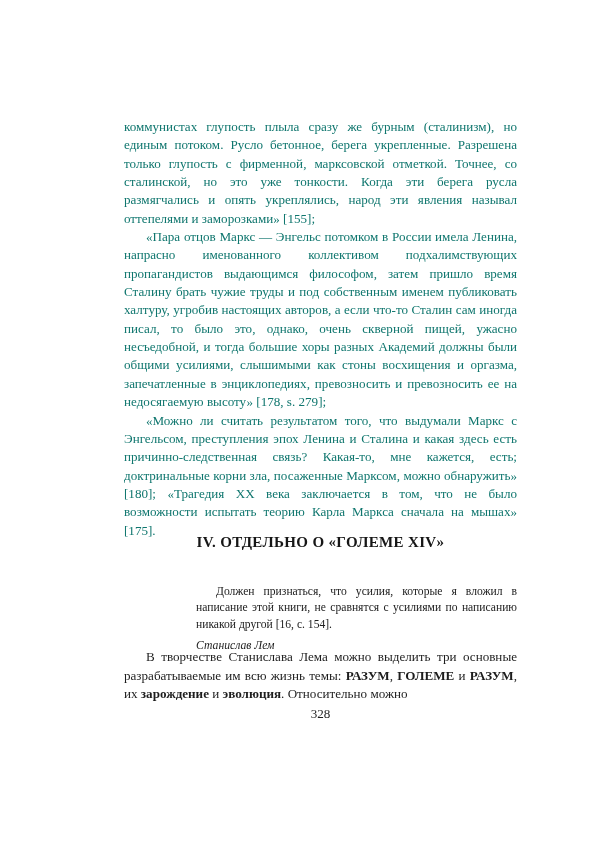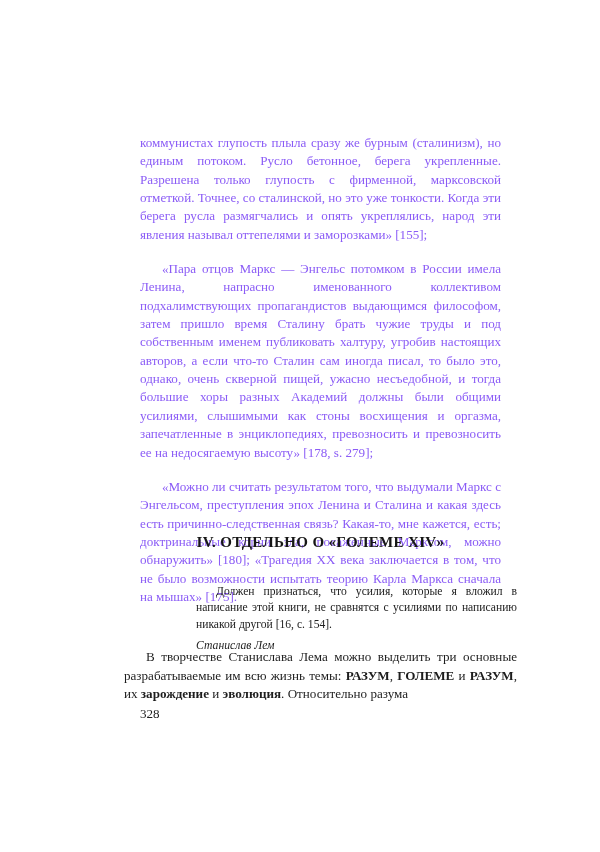--- a/index.html
+++ b/index.html
@@ -16,29 +16,29 @@
     font-family: "Liberation Serif", "DejaVu Serif", serif;
     color: #1b1b1b;
   }
   .text-column {
     position: absolute;
     left: 124px;
     top: 118px;
     width: 393px;
   }
   p.body-par {
-    margin: 16px;
+    margin: 0;
     text-align: justify;
     text-justify: inter-word;
     font-size: 13.1px;
     line-height: 18.35px;
     text-indent: 22px;
     hyphens: manual;
     -webkit-hyphens: manual;
-    color: #8b5cf6;
+    color: #0f766e;
   }
   p.body-par.no-indent {
     text-indent: 0;
   }
   .section-heading {
     position: absolute;
     left: 124px;
     top: 534px;
     width: 393px;
     text-align: center;
@@ -78,24 +78,24 @@
     font-size: 13.1px;
     line-height: 18.5px;
     text-indent: 22px;
     color: #1d1d1d;
   }
   .closing-par b {
     font-weight: bold;
   }
   .page-number {
     position: absolute;
-    left: 140px;
+    left: 124px;
     top: 706px;
     width: 393px;
-    text-align: left;
+    text-align: center;
     font-size: 13.1px;
     color: #1d1d1d;
   }
 </style>
 </head>
 <body>
 
 <div class="page">
 
   <div class="text-column">
@@ -105,18 +105,18 @@
   </div>
 
   <div class="section-heading">IV. ОТДЕЛЬНО О «ГОЛЕМЕ XIV»</div>
 
   <div class="epigraph">
     <p class="epigraph-text">Должен признаться, что усилия, которые я вложил в написание этой книги, не сравнятся с усилиями по написанию никакой другой [16, с. 154].</p>
     <p class="epigraph-attrib">Станислав Лем</p>
   </div>
 
   <p class="closing-par">
-    <span>В творчестве Станислава Лема можно выделить три основные разрабатываемые им всю жизнь темы: </span><b>РАЗУМ</b><span>, </span><b>ГОЛЕМЕ</b><span> и </span><b>РАЗУМ</b><span>, их </span><b>зарождение</b><span> и </span><b>эволюция</b><span>. Относительно разума</span>
+    <span>В творчестве Станислава Лема можно выделить три основные разрабатываемые им всю жизнь темы: </span><b>РАЗУМ</b><span>, </span><b>ГОЛЕМЕ</b><span> и </span><b>РАЗУМ</b><span>, их </span><b>зарождение</b><span> и </span><b>эволюция</b><span>. Относительно можно</span>
   </p>
 
   <div class="page-number">328</div>
 
 </div>
 
 </body></html>

